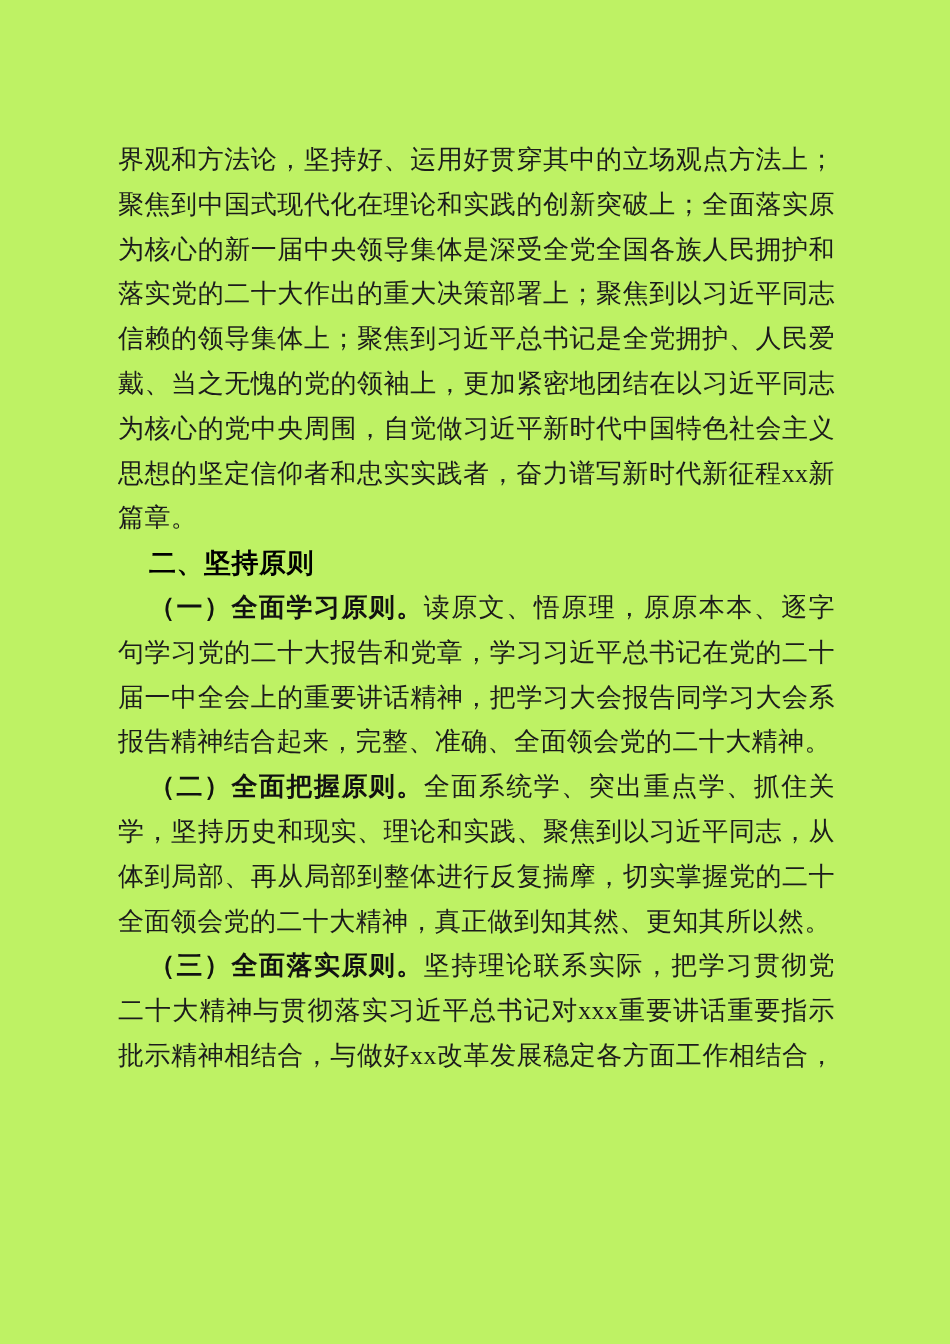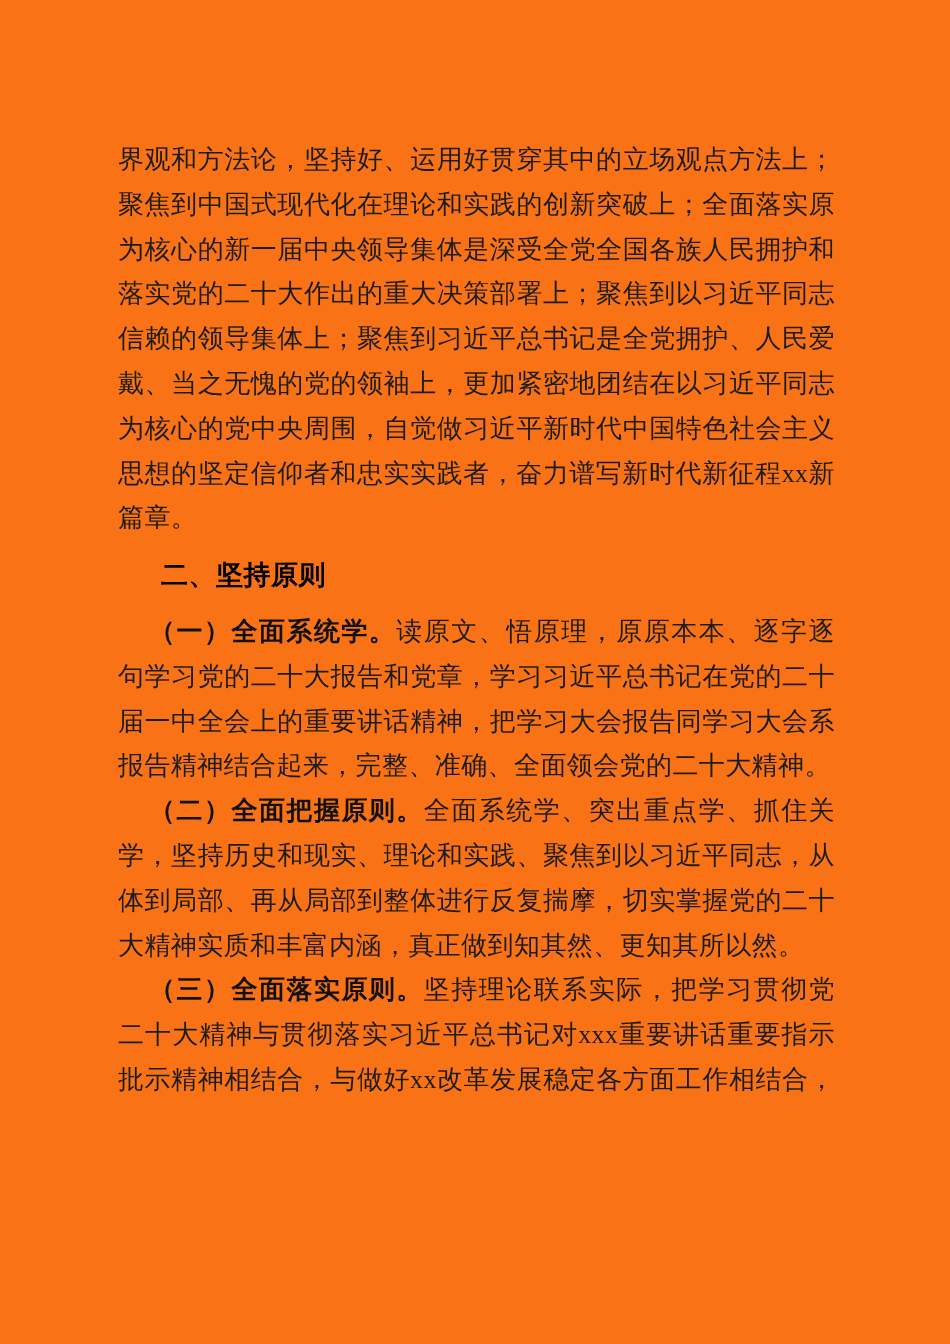--- a/index.html
+++ b/index.html
@@ -4,21 +4,21 @@
 <style>
   html, body {
     margin: 0;
     padding: 0;
     background: #ffffff;
   }
   .page {
     position: relative;
     width: 950px;
     height: 1344px;
-    background: #f97316;
+    background: #bef264;
     overflow: hidden;
   }
   .text-block {
     position: absolute;
     left: 118px;
     top: 138px;
     width: 717px;
   }
   .para {
     margin: 0;
@@ -45,21 +45,21 @@
     font-weight: 700;
     color: #111111;
   }
   .heading {
     font-family: "Liberation Sans", "DejaVu Sans", sans-serif;
     font-weight: 700;
     font-size: 27px;
     line-height: 44.8px;
     height: 44.8px;
     color: #000000;
-    margin: 12px;
+    margin: 0;
     text-indent: 31px;
     letter-spacing: 0.5px;
   }
 </style>
 </head>
 <body>
 
 <div class="page">
   <div class="text-block">
 
@@ -71,31 +71,31 @@
       <div class="line fill">信赖的领导集体上；聚焦到习近平总书记是全党拥护、人民爱</div>
       <div class="line fill">戴、当之无愧的党的领袖上，更加紧密地团结在以习近平同志</div>
       <div class="line fill">为核心的党中央周围，自觉做习近平新时代中国特色社会主义</div>
       <div class="line fill">思想的坚定信仰者和忠实实践者，奋力谱写新时代新征程xx新</div>
       <div class="line">篇章。</div>
     </div>
 
     <h2 class="heading">二、坚持原则</h2>
 
     <div class="para">
-      <div class="line fill indent"><span class="lead">（一）全面系统学。</span><span>读原文、悟原理，原原本本、逐字逐</span></div>
+      <div class="line fill indent"><span class="lead">（一）全面学习原则。</span><span>读原文、悟原理，原原本本、逐字逐</span></div>
       <div class="line fill">句学习党的二十大报告和党章，学习习近平总书记在党的二十</div>
       <div class="line fill">届一中全会上的重要讲话精神，把学习大会报告同学习大会系</div>
       <div class="line">报告精神结合起来，完整、准确、全面领会党的二十大精神。</div>
     </div>
 
     <div class="para">
       <div class="line fill indent"><span class="lead">（二）全面把握原则。</span><span>全面系统学、突出重点学、抓住关键</span></div>
       <div class="line fill">学，坚持历史和现实、理论和实践、聚焦到以习近平同志，从整</div>
       <div class="line fill">体到局部、再从局部到整体进行反复揣摩，切实掌握党的二十</div>
-      <div class="line">大精神实质和丰富内涵，真正做到知其然、更知其所以然。</div>
+      <div class="line">全面领会党的二十大精神，真正做到知其然、更知其所以然。</div>
     </div>
 
     <div class="para">
       <div class="line fill indent"><span class="lead">（三）全面落实原则。</span><span>坚持理论联系实际，把学习贯彻党的</span></div>
       <div class="line fill">二十大精神与贯彻落实习近平总书记对xxx重要讲话重要指示</div>
       <div class="line fill">批示精神相结合，与做好xx改革发展稳定各方面工作相结合，</div>
     </div>
 
   </div>
 </div>

